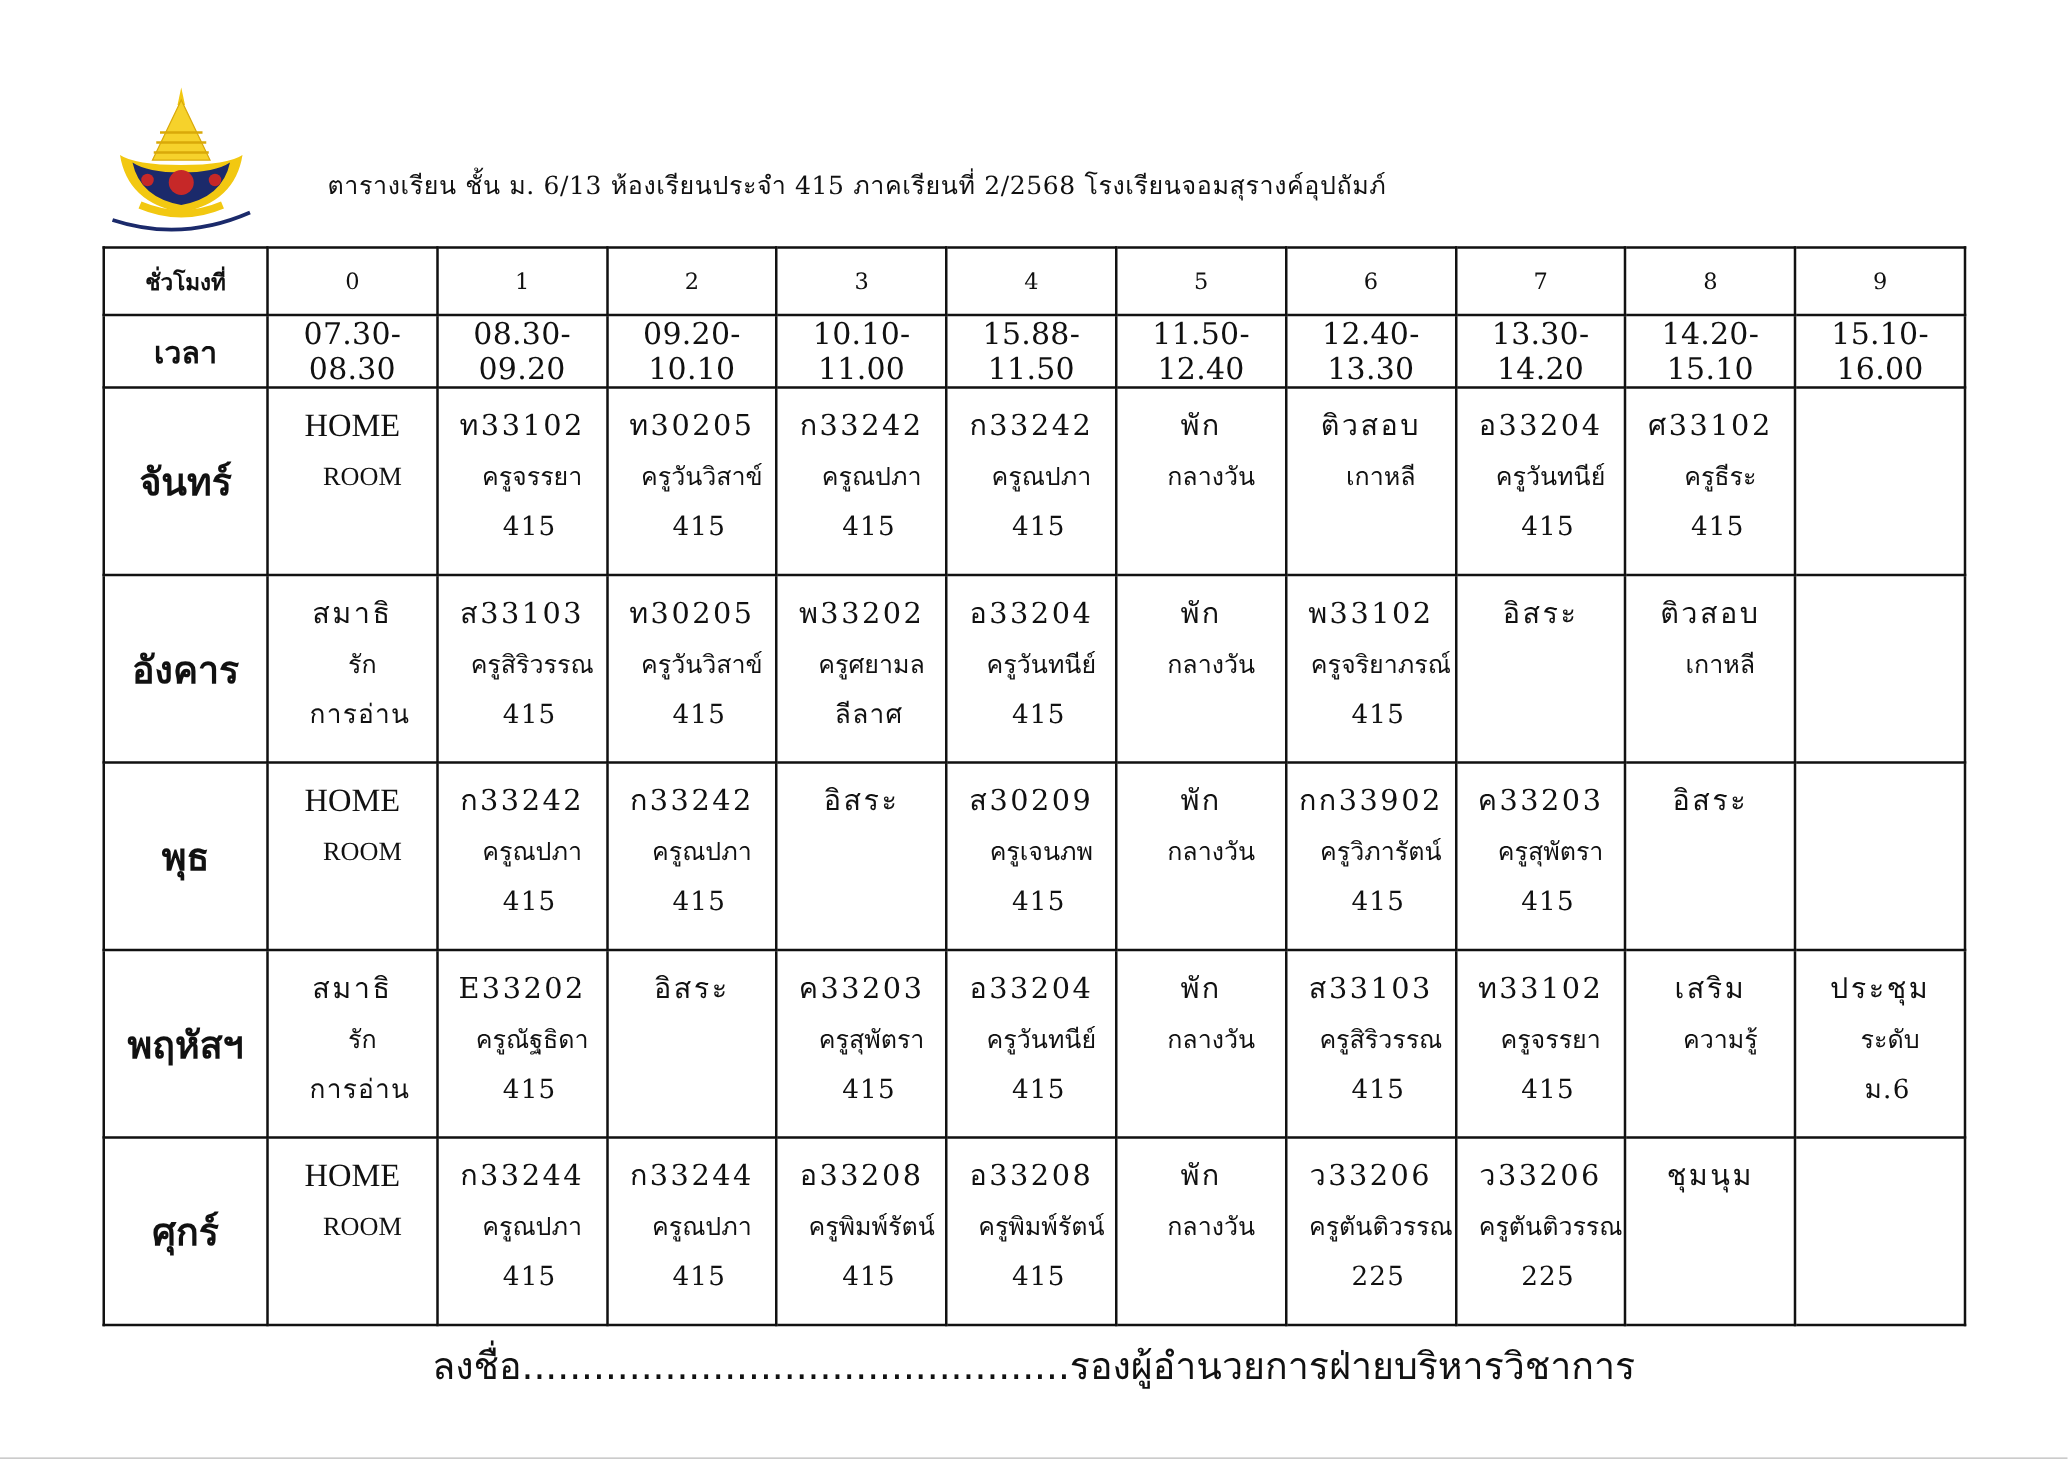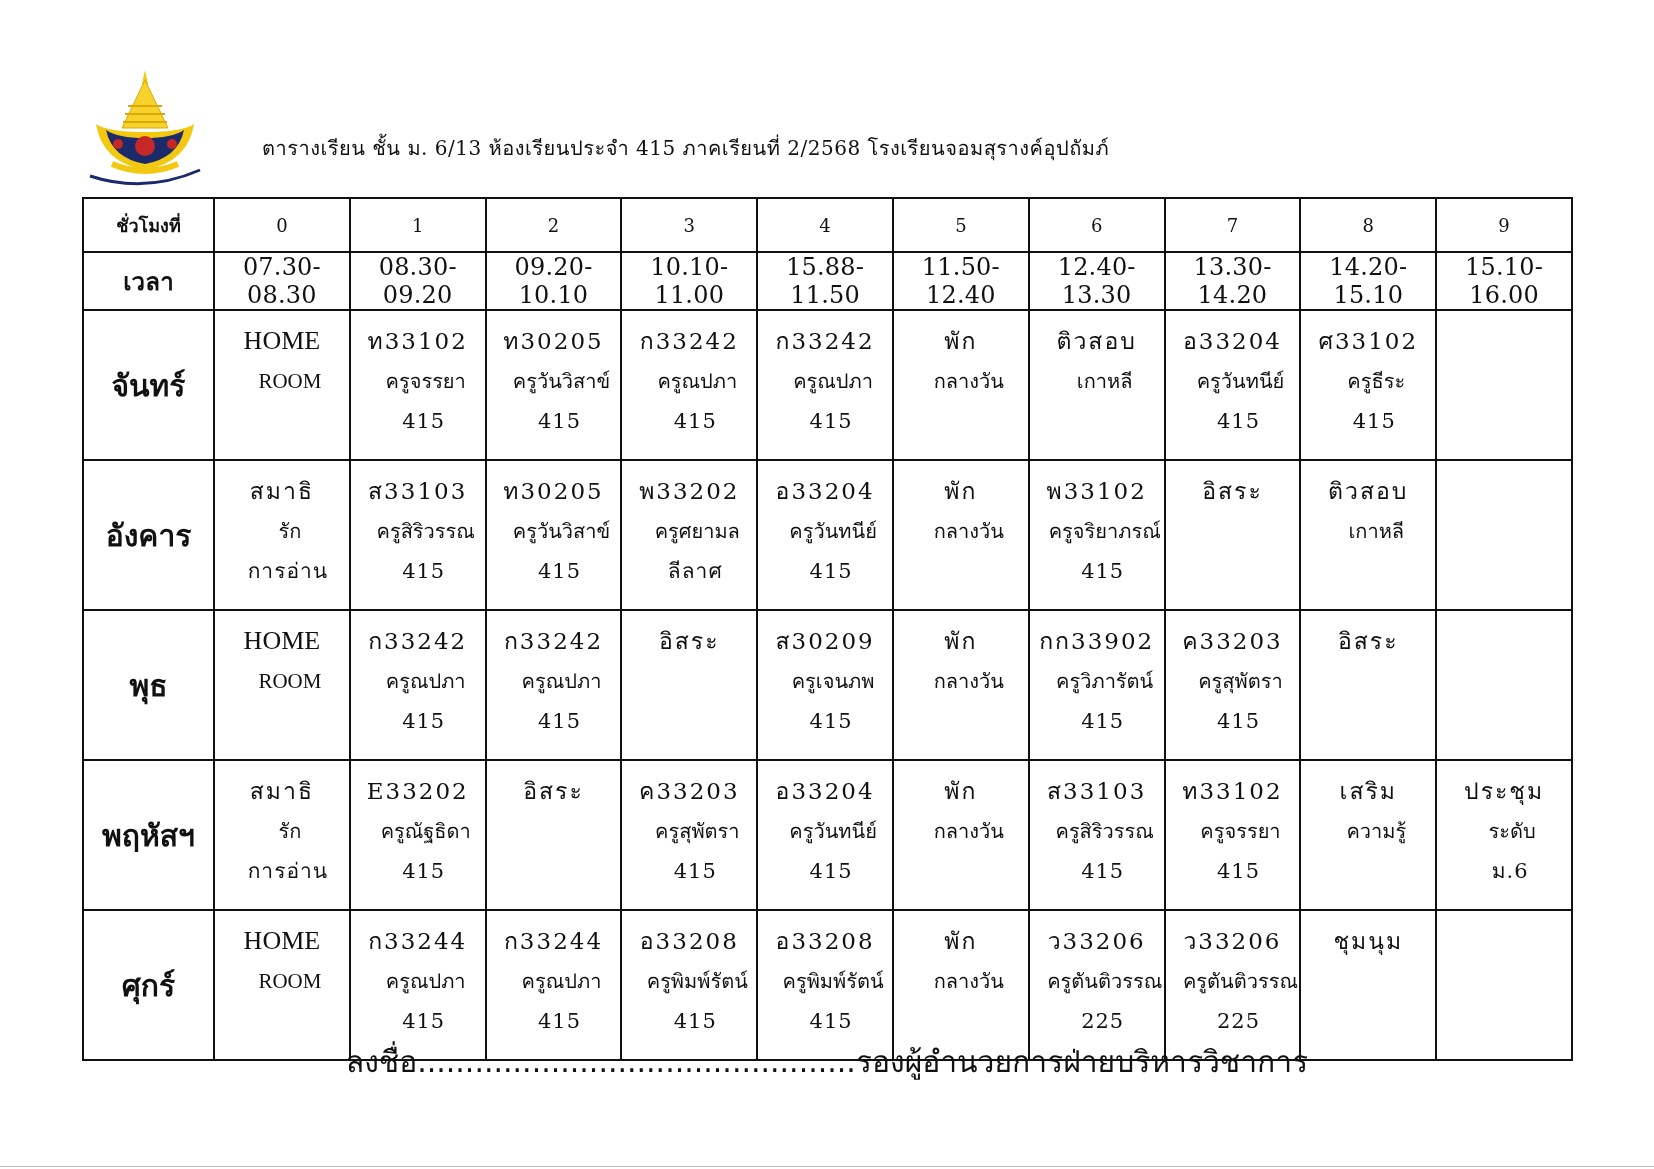--- a/index.html
+++ b/index.html
@@ -21,21 +21,21 @@
   td.lbl-head { font-weight: bold; font-size: 22px; font-family: "DejaVu Sans", sans-serif; }
   td.day-lbl { font-weight: bold; font-size: 30px; font-family: "DejaVu Sans", sans-serif; }
   td.cell { vertical-align: top !important; padding-top: 10px !important; }
   .line { display: block; height: 40px; line-height: 40px; white-space: nowrap; }
   .line.l1 { font-size: 23px; letter-spacing: 2px; }
   .line.l2 { font-size: 20px; margin-left: 16px; }
   .line.l3 { font-size: 21px; letter-spacing: 1px; margin-left: 12px; }
   .en1 { font-family: "Liberation Serif", serif; font-size: 26px !important; letter-spacing: 0 !important; }
   .en2 { font-family: "Liberation Serif", serif; font-size: 21px !important; }
 
-  .sign { position: absolute; left: 0; width: 1654px; top: 1038px; text-align: center; font-size: 30px;
+  .sign { position: absolute; left: 0; width: 1654px; top: 1069px; text-align: center; font-size: 30px;
           font-family: "DejaVu Sans", sans-serif; white-space: nowrap; }
 </style>
 </head>
 <body>
 
 <div class="logo">
   <svg width="126" height="124" viewBox="0 0 126 124">
     <polygon points="63,4 60,18 66,18" fill="#F2C811"></polygon>
     <polygon points="63,14 40,62 86,62" fill="#F6D22B" stroke="#D9A90A" stroke-width="1"></polygon>
     <line x1="46" y1="40" x2="80" y2="40" stroke="#D9A90A" stroke-width="2"></line>

